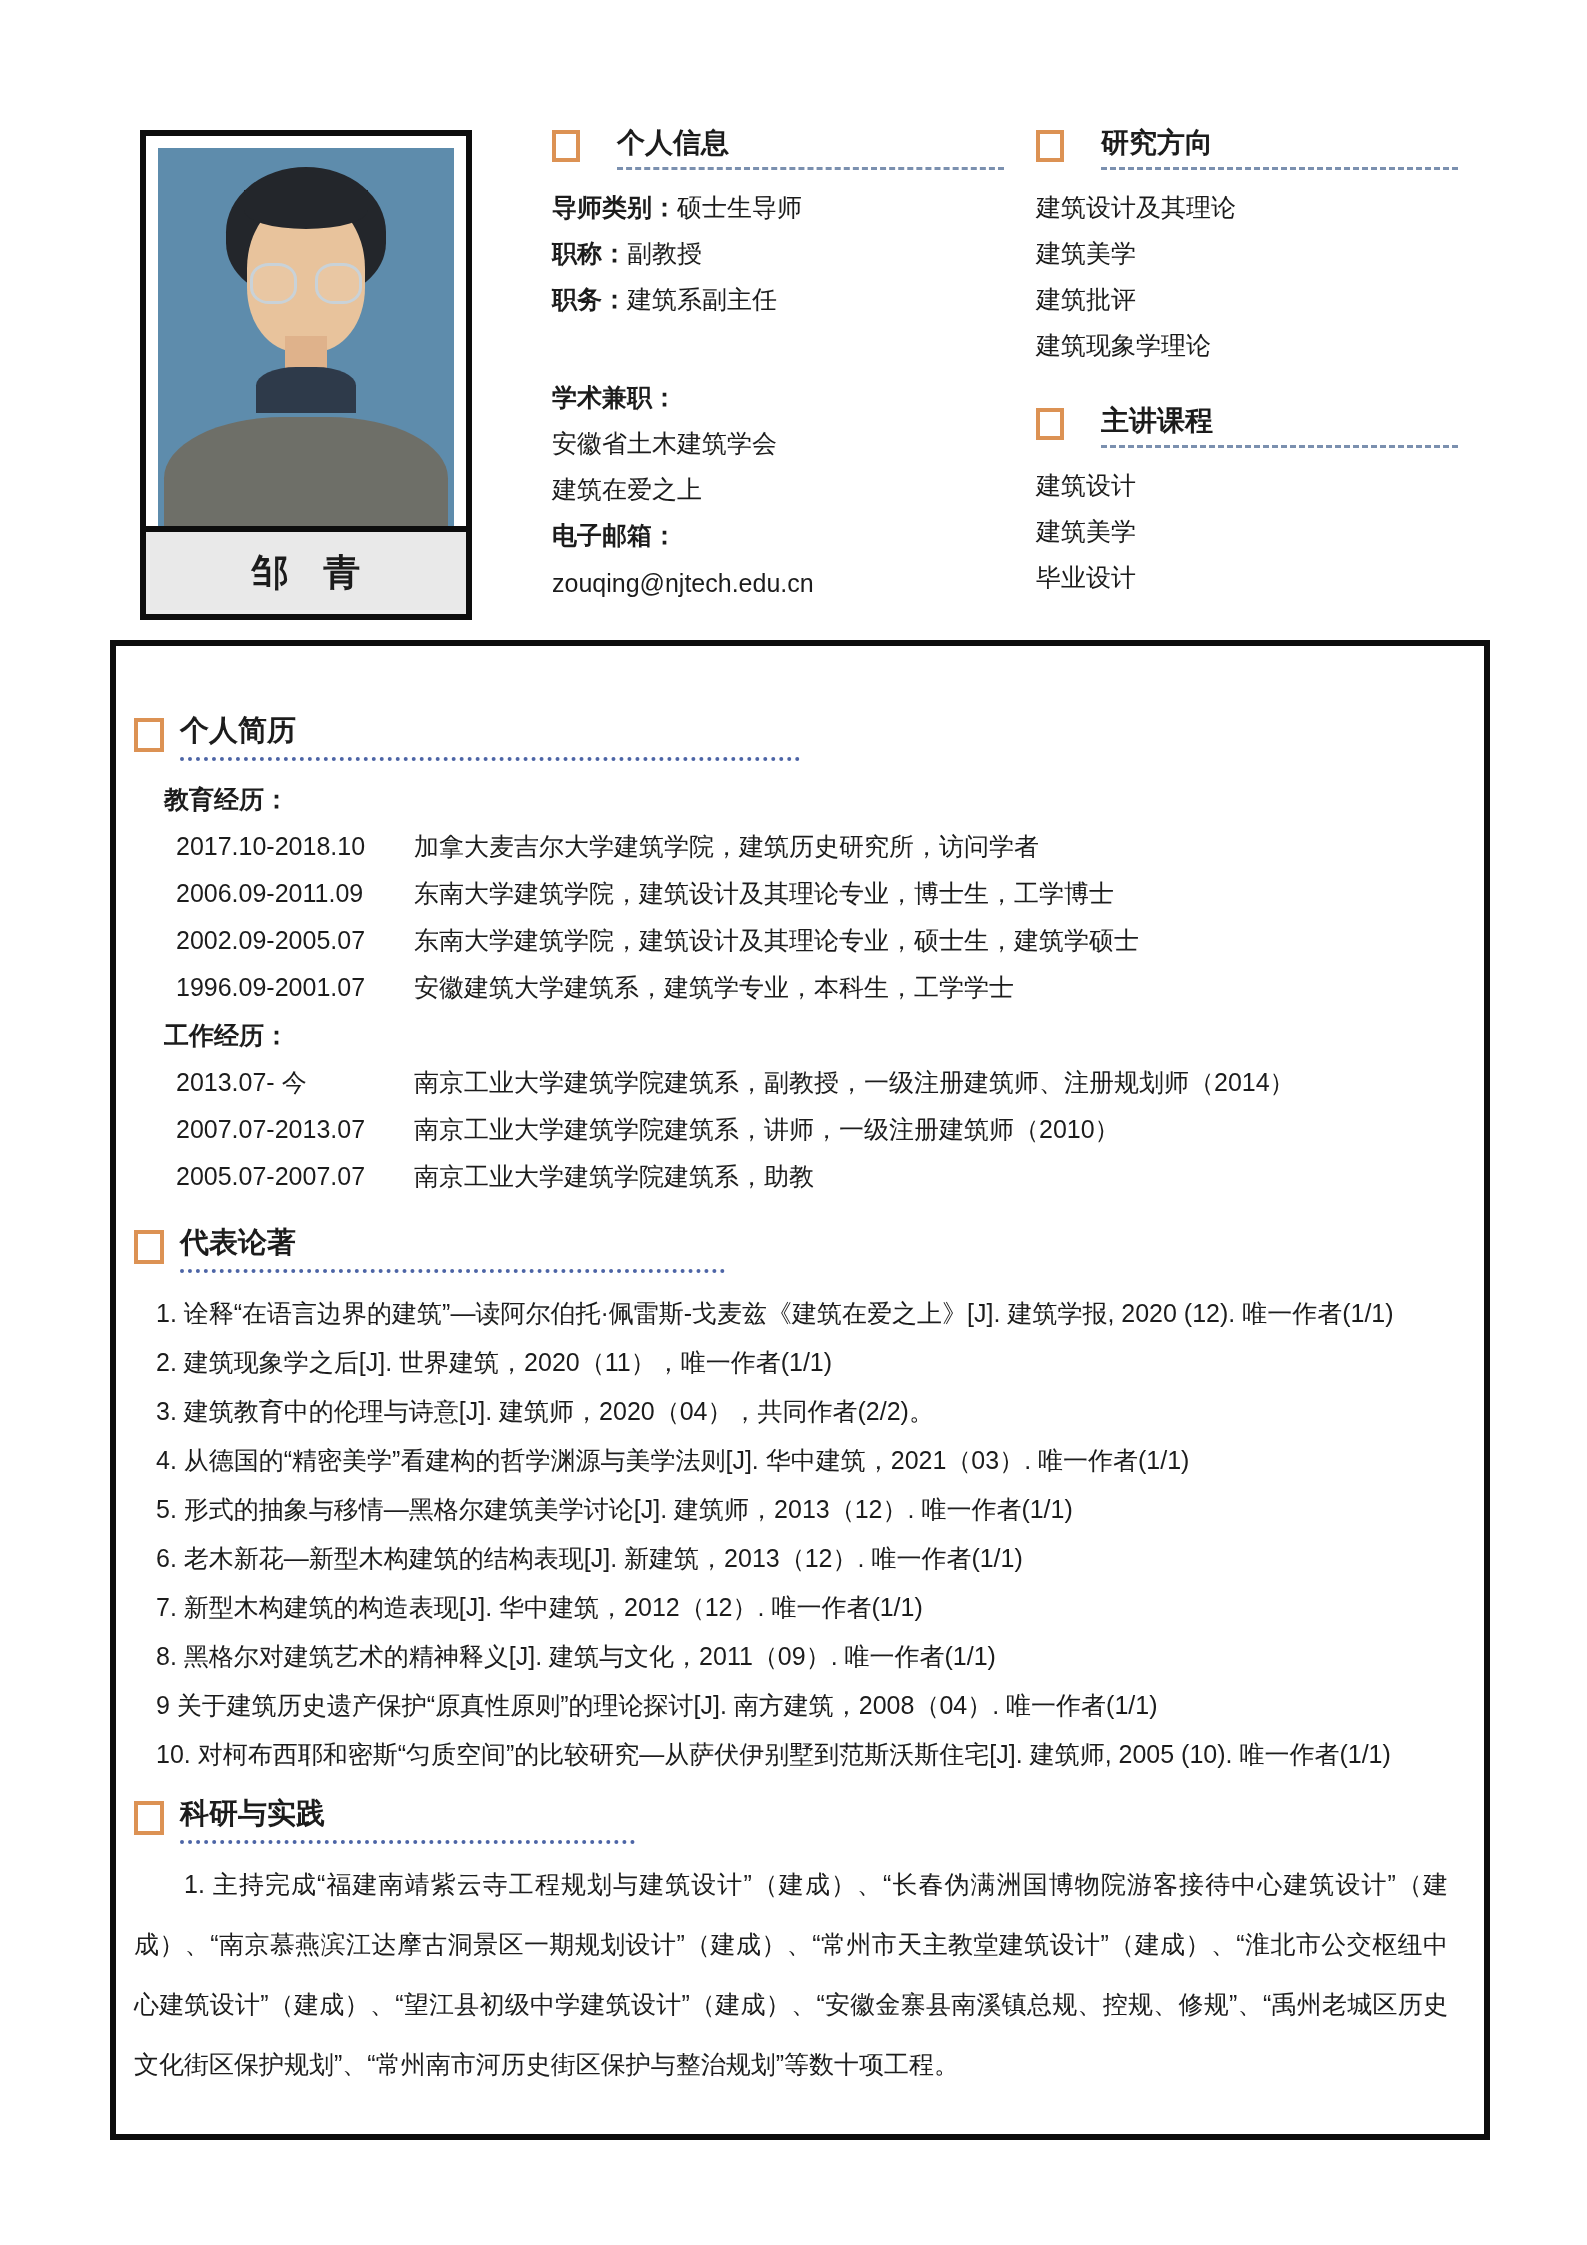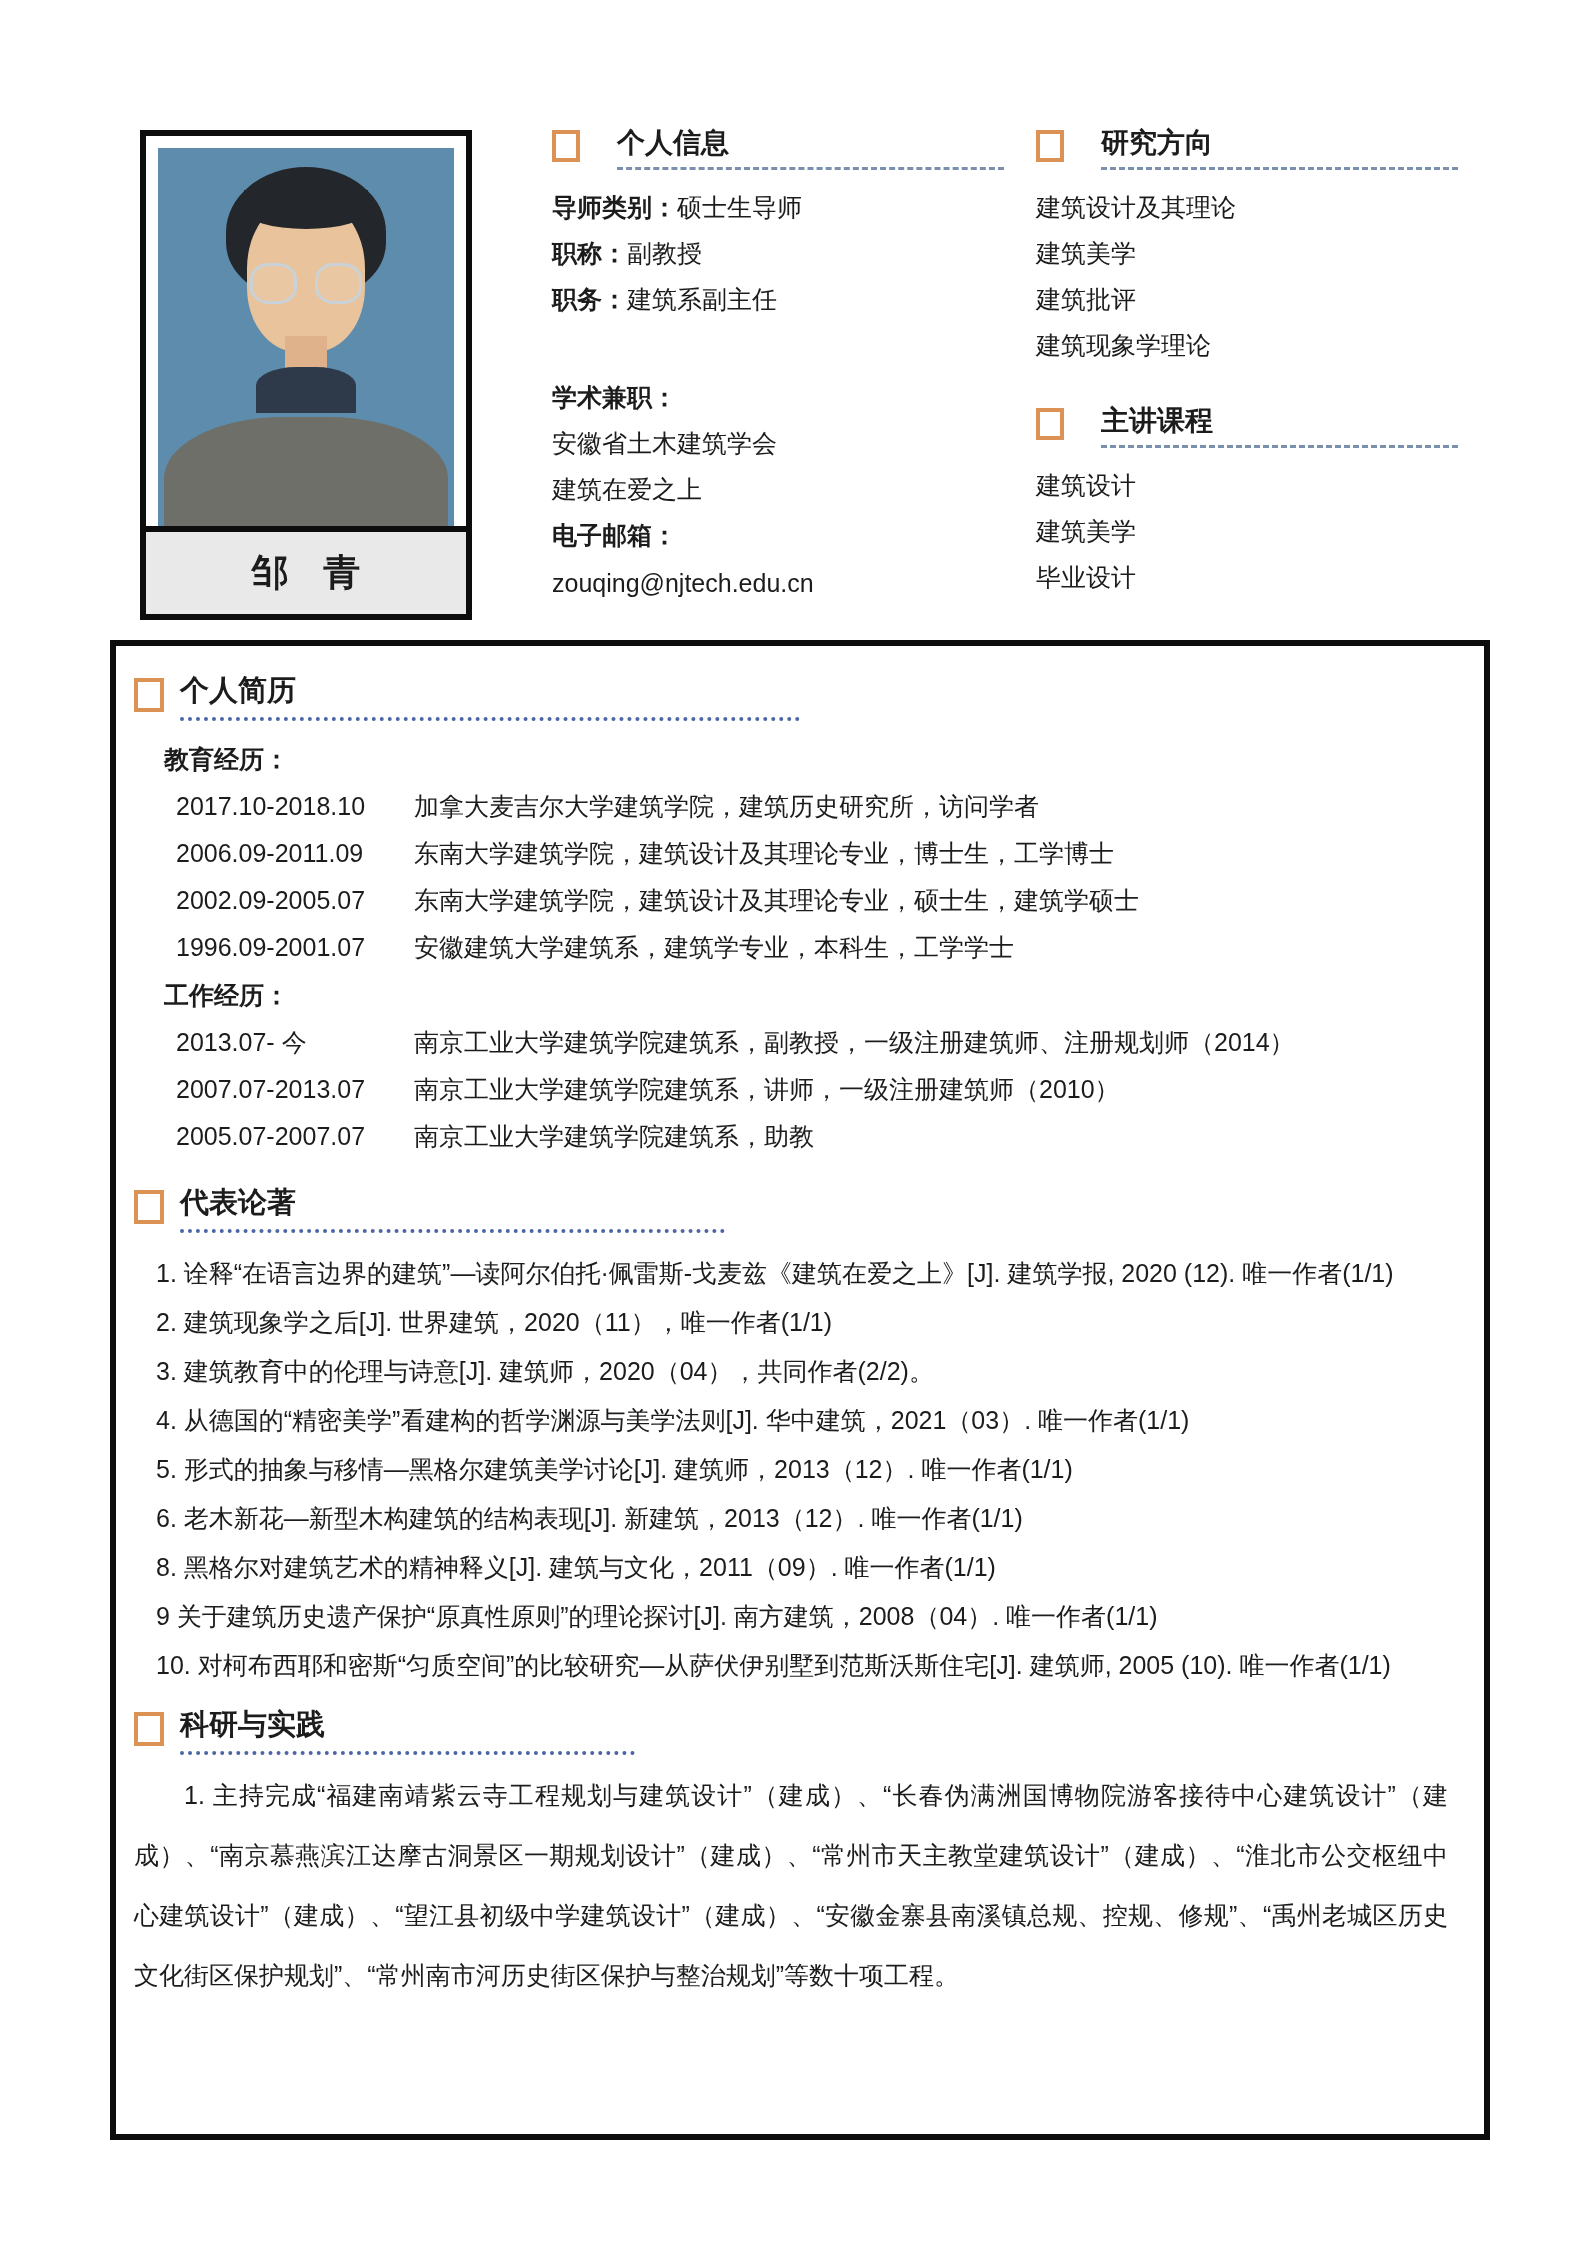--- a/index.html
+++ b/index.html
@@ -56,21 +56,21 @@
   .gap-lg{margin-top:52px;}
   .plain{font-size:25px;line-height:46px;}
   .email{line-height:50px;}
   .courses-header{margin-top:36px;}
   
   .main-box{
     position:absolute;left:110px;top:640px;width:1380px;min-height:1500px;
     border:6px solid var(--frame);box-sizing:border-box;background:#fff;
     padding:26px 36px 30px 18px;
   }
-  .sec-header{display:flex;align-items:flex-start;}
+  .sec-header{display:flex;align-items:flex-start;margin-top:40px;}
   .sec-sq{width:22px;height:26px;border:4px solid var(--accent);margin:6px 16px 0 0;flex:none;background:#fff;}
   .sec-title{
     font-size:29px;font-weight:bold;line-height:36px;padding-bottom:9px;
     border-bottom:4px dotted var(--dots);
   }
   .w-resume{width:620px;} .w-pubs{width:545px;} .w-practice{width:455px;}
   .mt-pubs{margin-top:24px;} .mt-practice{margin-top:16px;}
   .group-label{font-size:25px;font-weight:bold;line-height:48px;margin-left:30px;margin-top:14px;}
   .exp-row{display:flex;font-size:25px;line-height:47px;margin-left:42px;}
   .exp-period{width:238px;flex:none;}
@@ -184,20 +184,21 @@
       <span class="sec-sq"></span>
       <span class="sec-title w-pubs">代表论著</span>
     </div>
     <div class="pub-list">
       <div class="pub-item">1. 诠释“在语言边界的建筑”—读阿尔伯托·佩雷斯-戈麦兹《建筑在爱之上》[J]. 建筑学报, 2020 (12). 唯一作者(1/1)</div>
       <div class="pub-item">2. 建筑现象学之后[J]. 世界建筑，2020（11），唯一作者(1/1)</div>
       <div class="pub-item">3. 建筑教育中的伦理与诗意[J]. 建筑师，2020（04），共同作者(2/2)。</div>
       <div class="pub-item">4. 从德国的“精密美学”看建构的哲学渊源与美学法则[J]. 华中建筑，2021（03）. 唯一作者(1/1)</div>
       <div class="pub-item">5. 形式的抽象与移情—黑格尔建筑美学讨论[J]. 建筑师，2013（12）. 唯一作者(1/1)</div>
       <div class="pub-item">6. 老木新花—新型木构建筑的结构表现[J]. 新建筑，2013（12）. 唯一作者(1/1)</div>
+      <div class="pub-item">7. 新型木构建筑的构造表现[J]. 华中建筑，2012（12）. 唯一作者(1/1)</div>
       <div class="pub-item">8. 黑格尔对建筑艺术的精神释义[J]. 建筑与文化，2011（09）. 唯一作者(1/1)</div>
       <div class="pub-item">9 关于建筑历史遗产保护“原真性原则”的理论探讨[J]. 南方建筑，2008（04）. 唯一作者(1/1)</div>
       <div class="pub-item">10. 对柯布西耶和密斯“匀质空间”的比较研究—从萨伏伊别墅到范斯沃斯住宅[J]. 建筑师, 2005 (10). 唯一作者(1/1)</div>
     </div>
 
     <div class="sec-header mt-practice">
       <span class="sec-sq"></span>
       <span class="sec-title w-practice">科研与实践</span>
     </div>
     <div class="practice">1. 主持完成“福建南靖紫云寺工程规划与建筑设计”（建成）、“长春伪满洲国博物院游客接待中心建筑设计”（建成）、“南京慕燕滨江达摩古洞景区一期规划设计”（建成）、“常州市天主教堂建筑设计”（建成）、“淮北市公交枢纽中心建筑设计”（建成）、“望江县初级中学建筑设计”（建成）、“安徽金寨县南溪镇总规、控规、修规”、“禹州老城区历史文化街区保护规划”、“常州南市河历史街区保护与整治规划”等数十项工程。</div>

